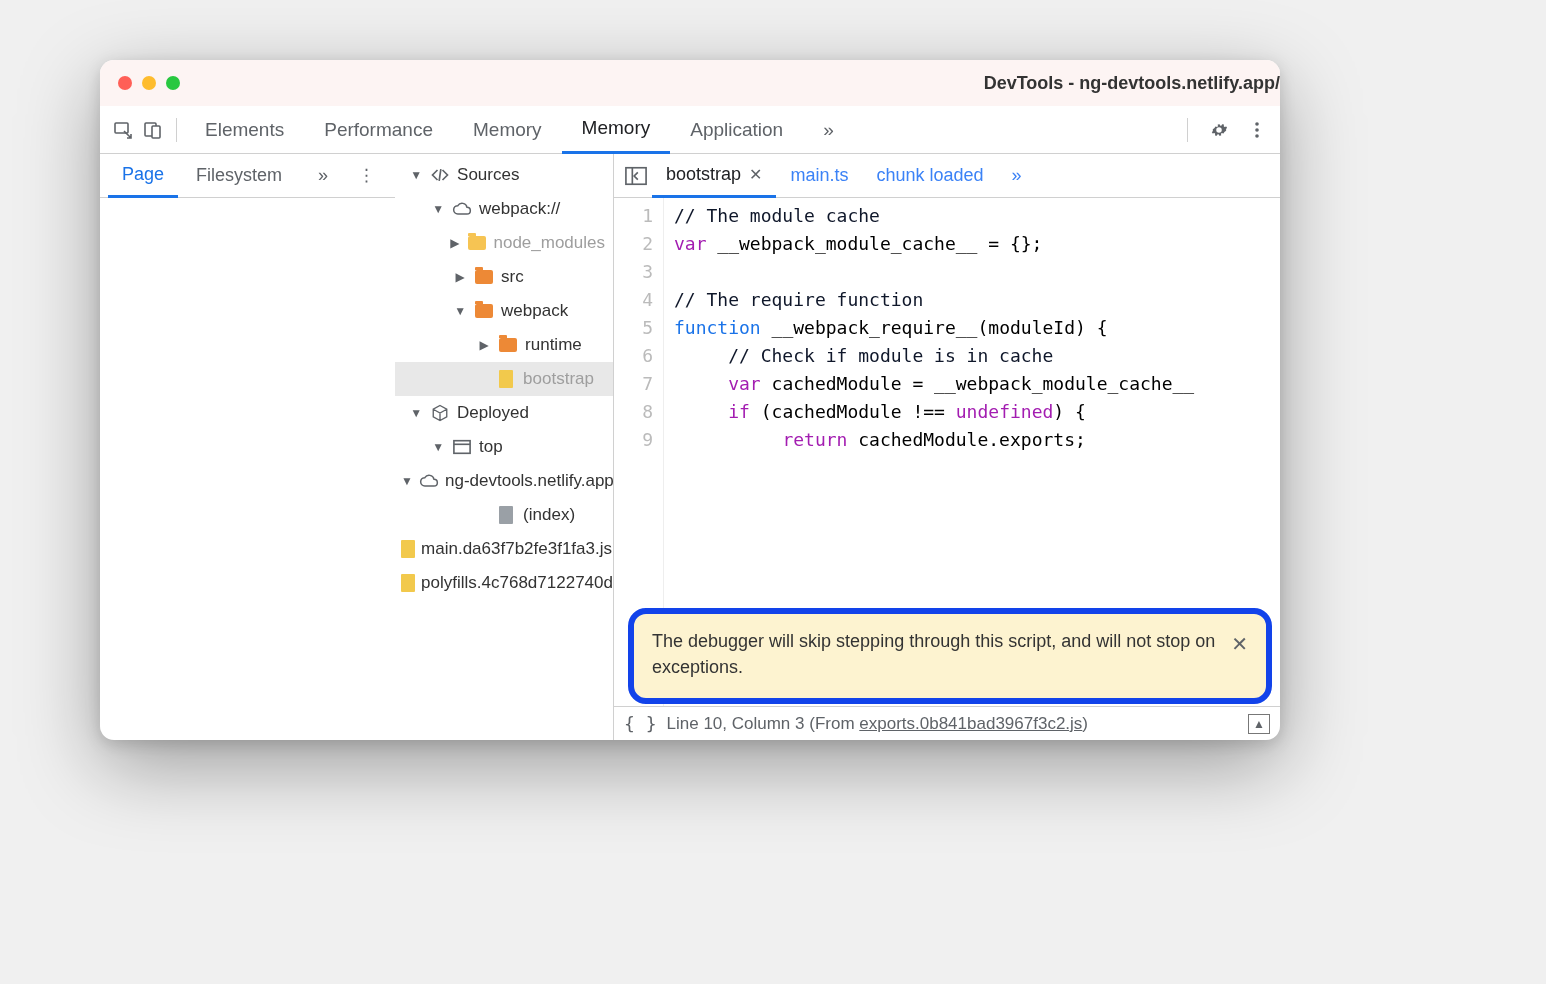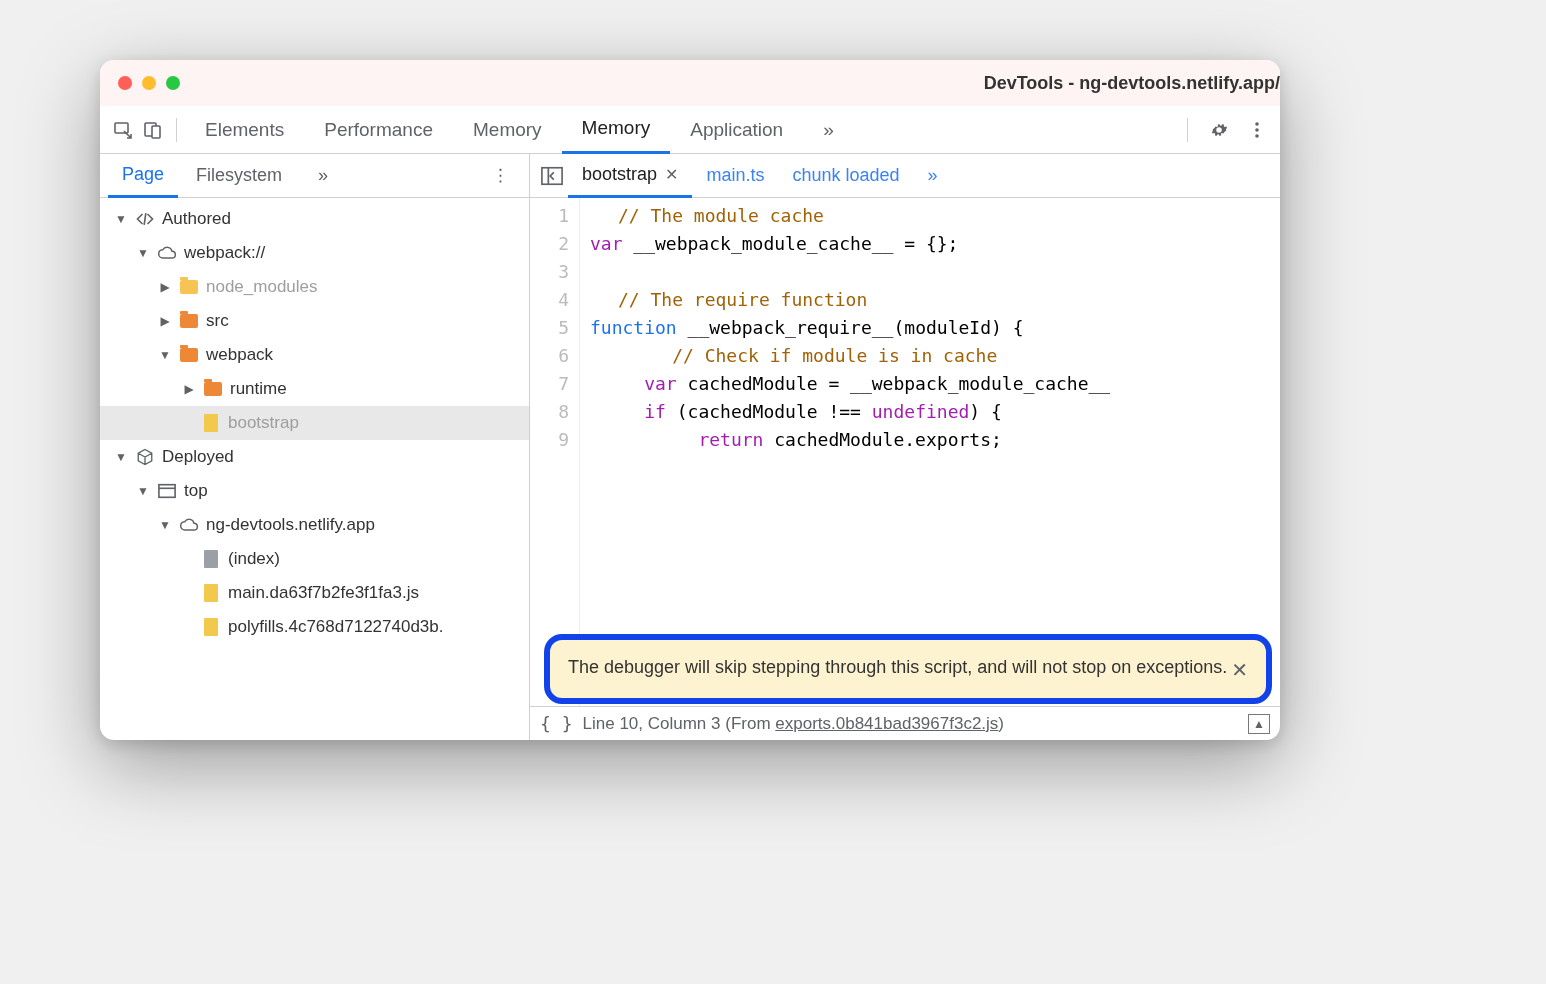--- a/index.html
+++ b/index.html
@@ -35,21 +35,21 @@
 }
 .tb-icon { width:30px; height:30px; display:flex; align-items:center; justify-content:center; color:#555; }
 .tb-sep { width:1px; height:24px; background:#d0d0d0; margin:0 8px; }
 .tab-row { display:flex; gap:0; }
 .tab { padding:0 20px; height:48px; display:flex; align-items:center; font-size:19px; color:#5f6368; cursor:pointer; }
 .tab.active { color:#1a73e8; border-bottom:3px solid #1a73e8; font-weight:500;}
 .tab.strong { color:#202124; font-weight:500; }
 .tb-right { margin-left:auto; display:flex; align-items:center; gap:8px; }
 
 .body { flex:1; display:flex; min-height:0; }
-.sidebar { width:430px; border-right:1px solid #d0d0d0; display:flex; flex-direction:column; font-size:17px; }
+.sidebar { width:514px; border-right:1px solid #d0d0d0; display:flex; flex-direction:row; font-size:17px; }
 .side-tabs { height:44px; display:flex; align-items:center; border-bottom:1px solid #d0d0d0; padding:0 8px; gap:4px;}
 .side-tab { padding:0 14px; height:44px; display:flex; align-items:center; color:#5f6368; cursor:pointer; font-size:18px;}
 .side-tab.active { color:#1a73e8; border-bottom:3px solid #1a73e8; }
 .side-more { margin-left:4px; }
 .kebab { margin-left:auto; padding:0 12px; color:#5f6368; }
 .tree { flex:1; overflow:auto; padding-top:4px; }
 .tree-row { height:34px; display:flex; align-items:center; gap:6px; padding-right:8px; cursor:pointer; white-space:nowrap; overflow:hidden;}
 .tree-row.sel{background:#e8e8e8;}
 .indent{display:inline-block;}
 .caret{width:14px;text-align:center;color:#5f6368;font-size:12px;}
@@ -66,21 +66,21 @@
 
 .main { flex:1; display:flex; flex-direction:column; min-width:0; position:relative;}
 .file-tabs{height:44px;display:flex;align-items:center;border-bottom:1px solid #d0d0d0;padding:0 6px;gap:0;}
 .ftab{padding:0 14px;height:44px;display:flex;align-items:center;gap:8px;font-size:18px;color:#3b82f6;cursor:pointer;}
 .ftab.active{color:#202124;border-bottom:3px solid #1a73e8;}
 .ftab .x{font-size:16px;color:#5f6368;}
 .nav-left{width:32px;display:flex;align-items:center;justify-content:center;color:#5f6368;}
 .code-area{flex:1;display:flex;overflow:hidden;font-family:Menlo,Consolas,monospace;font-size:18px;line-height:28px;}
 .gutter{width:50px;text-align:right;padding:4px 10px 4px 4px;color:#bbb;background:#fff;border-right:1px solid #eee;}
 .code{flex:1;padding:4px 10px;white-space:pre;overflow:hidden;color:#000;}
-.c-comment{color:#a16207;margin-left:28px;}
+.c-comment{color:#0f172a;}
 .c-kw{color:#a31db1;}
 .c-kw2{color:#1a73e8;}
 .c-fn{color:#000;}
 
 .infobar{position:absolute;left:14px;right:8px;bottom:36px;border:6px solid #1243ea;border-radius:18px;background:#fdf3d0;padding:14px 18px 18px;font-size:18px;color:#333;}
 .infobar .hdr{display:flex;align-items:center;gap:10px;margin-bottom:10px;}
 .warn-tri{width:20px;height:18px;}
 .close-x{position:absolute;top:18px;right:18px;font-size:20px;color:#5f6368;cursor:pointer;}
 .btnrow{display:flex;gap:10px;margin:8px 0 12px;}
 .ibtn{background:#fff;border:1px solid #ccc;border-radius:6px;padding:8px 14px;font-size:18px;color:#5f6368;cursor:pointer;}
@@ -154,21 +154,21 @@
       <div class="tree">
         <div class="tree-row">
             <span class="indent" style="width:8px"></span>
             <span class="caret">▼</span>
             <span class="ticon">
               <svg width="20" height="20" viewBox="0 0 24 24" fill="none" stroke="#5f6368" stroke-width="2">
                 <path d="M9 18l-6-6 6-6M15 6l6 6-6 6"></path>
                 <path d="M13 5l-2 14"></path>
               </svg>
             </span>
-            <span class="lbl">Authored</span>
+            <span class="lbl">Sources</span>
           </div>
         <div class="tree-row">
             <span class="indent" style="width:30px"></span>
             <span class="caret">▼</span>
             <span class="ticon">
               <svg width="20" height="14" viewBox="0 0 24 16" fill="none" stroke="#5f6368" stroke-width="1.8">
                 <path d="M7 14a5 5 0 010-10 6 6 0 0111 2 4 4 0 010 8H7z"></path>
               </svg>
             </span>
             <span class="lbl">webpack://</span>

